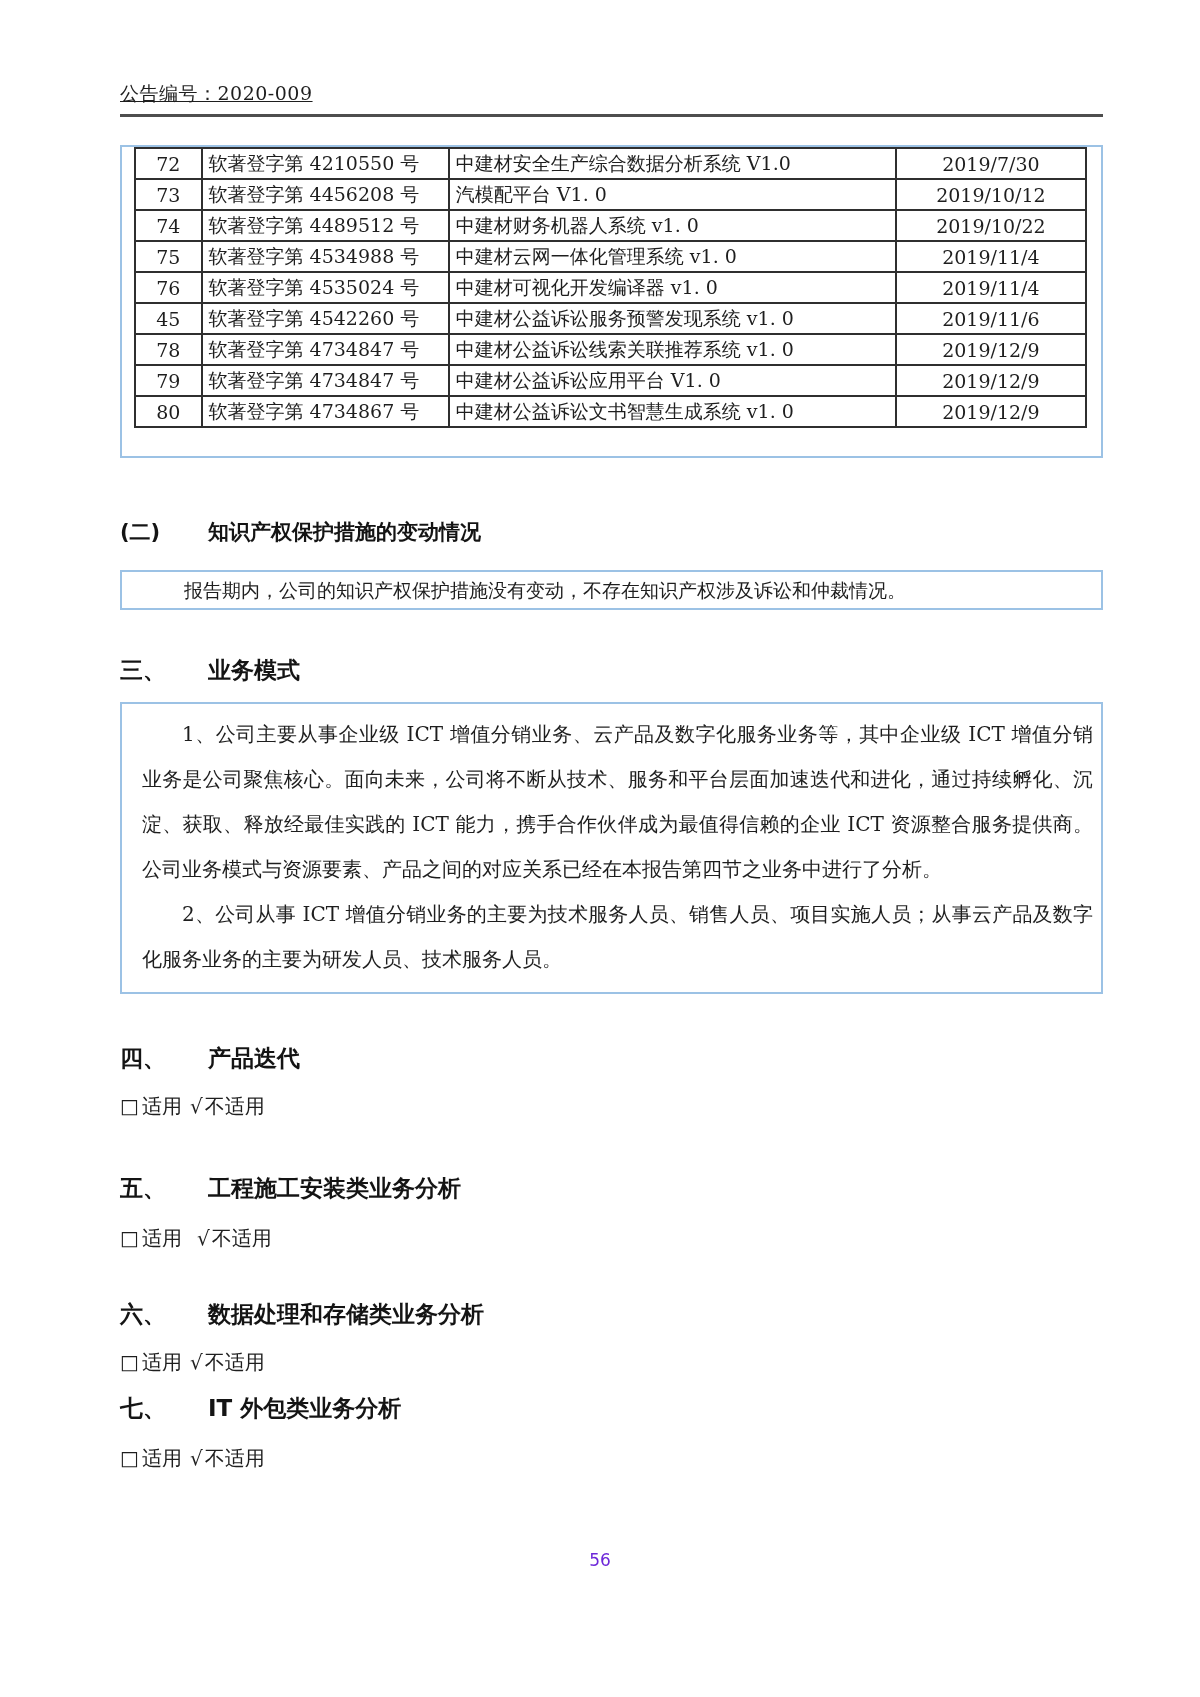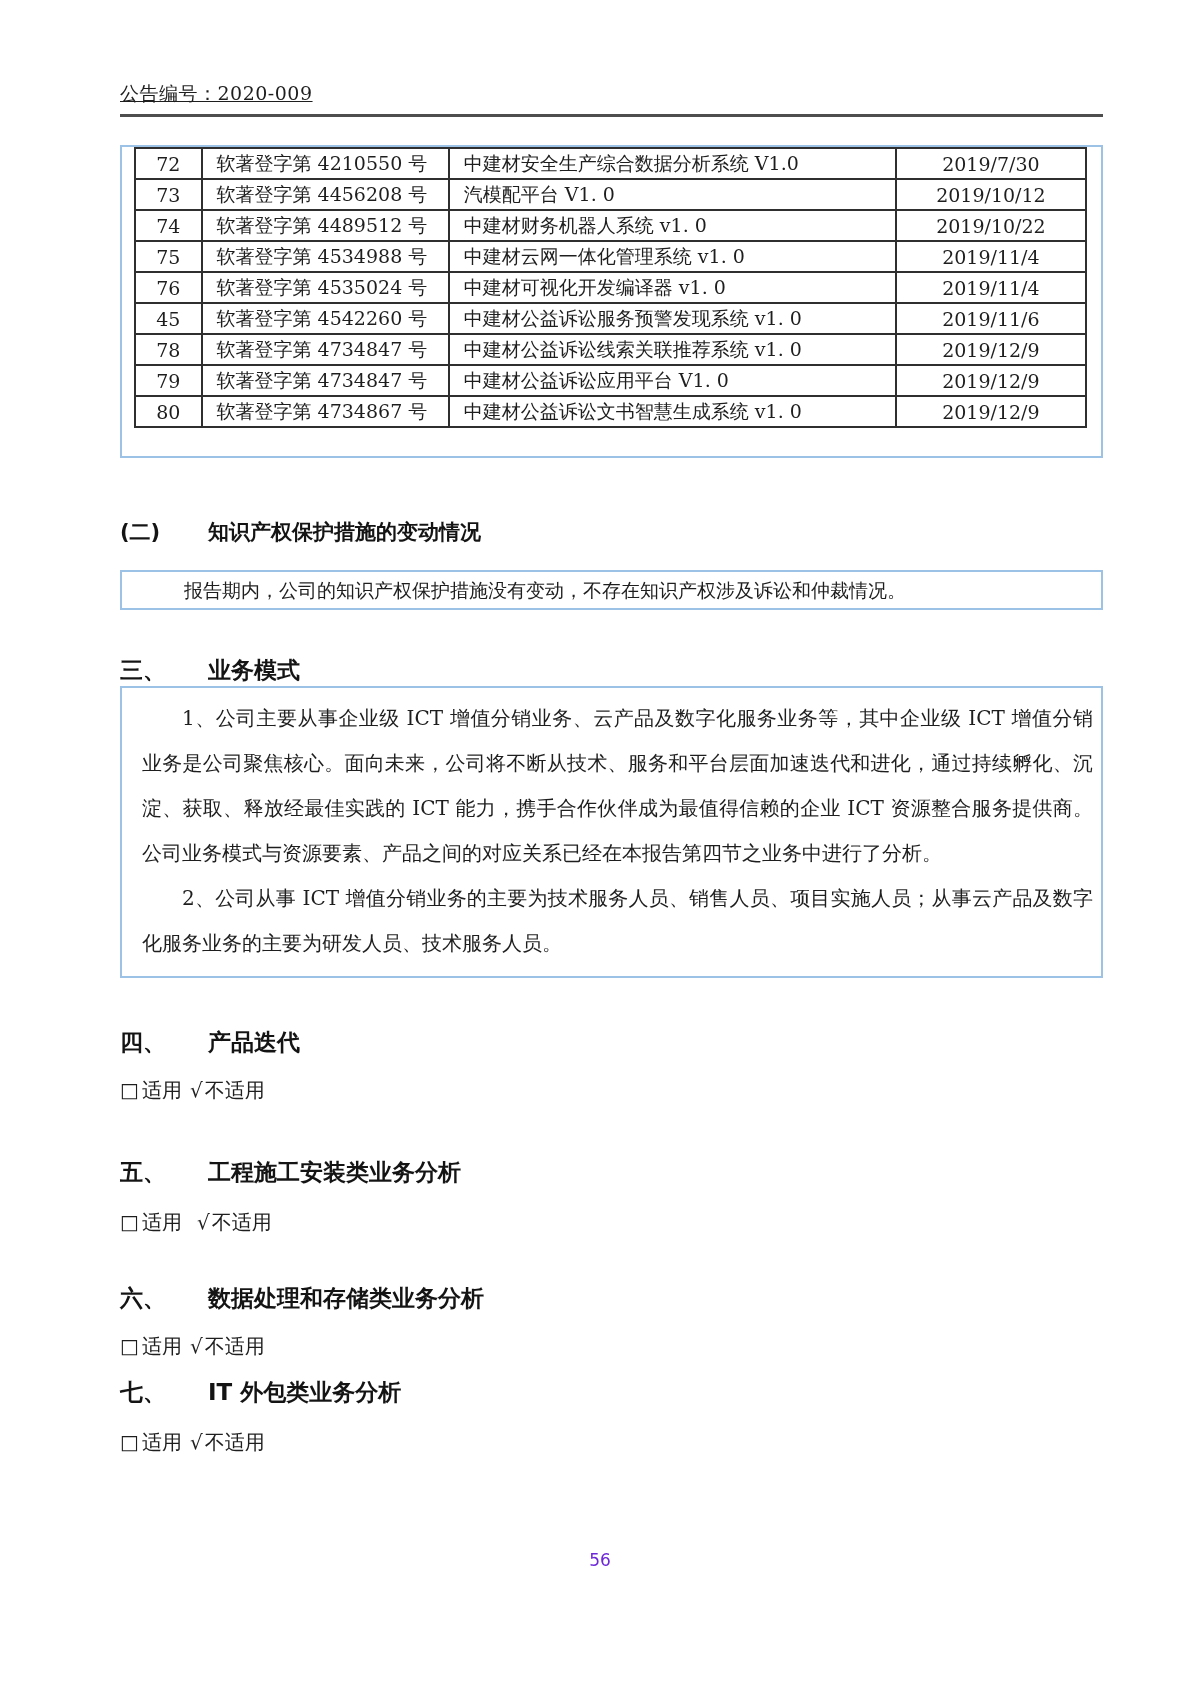--- a/index.html
+++ b/index.html
@@ -36,21 +36,21 @@
     background:#fff;
   }
   table.copyright {
     width:100%;
     border-collapse:collapse;
     font-size:19px;
   }
   table.copyright td {
     border:2px solid #2f2f2f;
     height:31px;
-    padding:0 14px;
+    padding:0 6px;
     white-space:nowrap;
     overflow:hidden;
   }
   td.col-no   { width:7%;  text-align:center; }
   td.col-reg_no { width:26%; text-align:left; }
   td.col-name { width:47%; text-align:left; padding-left:10px; }
   td.col-date { width:20%; text-align:center; }
 
   .heading {
     display:flex;
@@ -71,20 +71,21 @@
   .note-box {
     margin-top:24px;
     border:2px solid #9cc2e5;
     padding:5px 24px;
     font-size:19px;
     line-height:26px;
     text-indent:2em;
   }
 
   .para-box {
+    margin-top:16px;
     border:2px solid #9cc2e5;
     padding:8px 8px 10px 20px;
   }
   .para-box p {
     font-size:20px;
     line-height:45px;
     text-indent:2em;
     text-align:justify;
     margin:0;
   }

